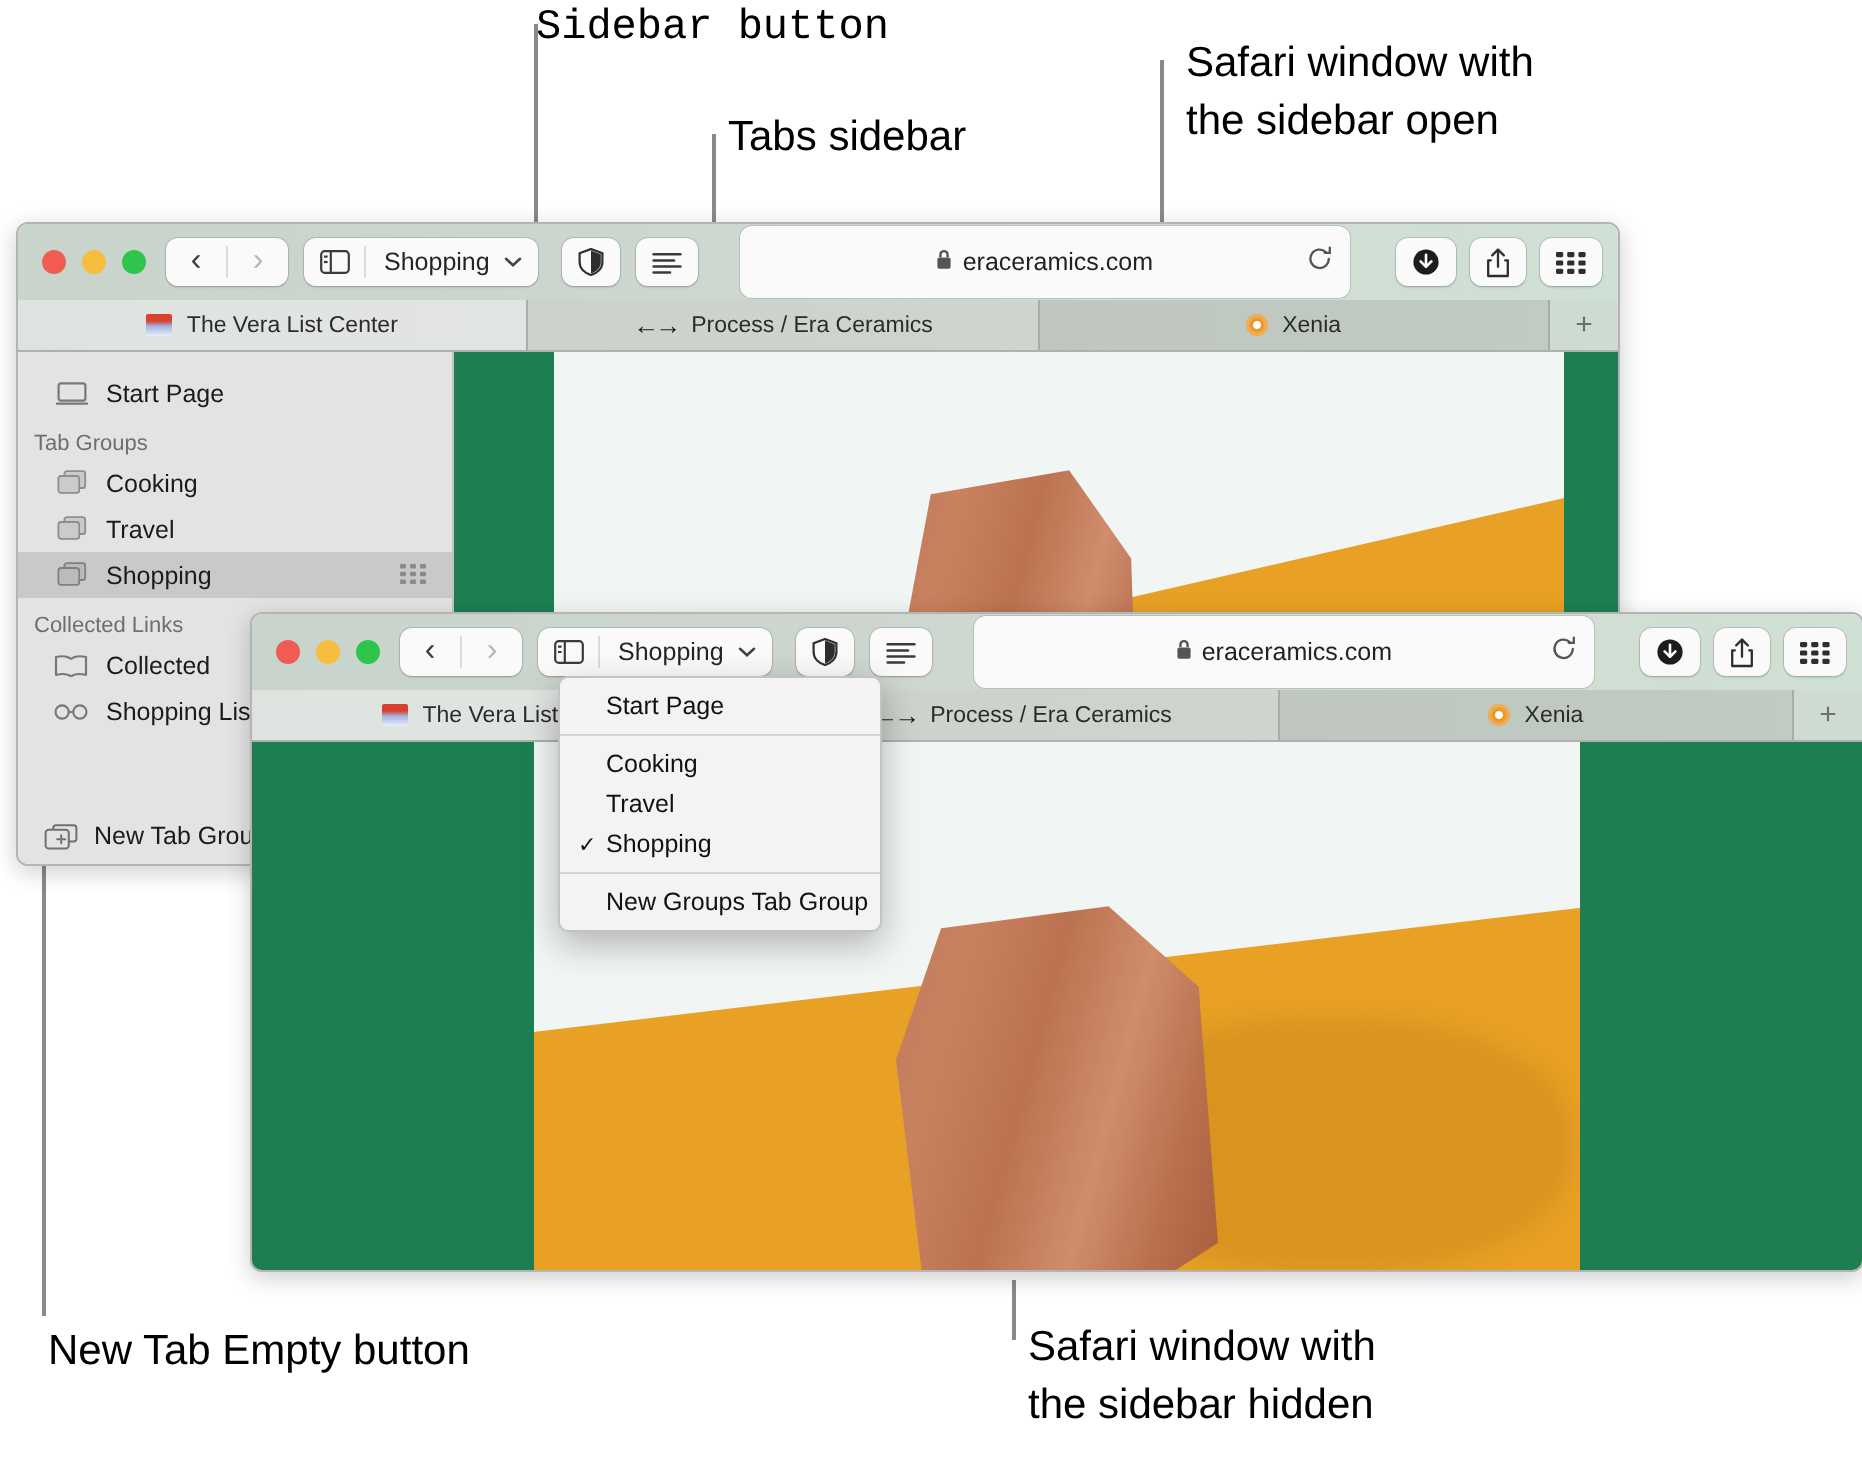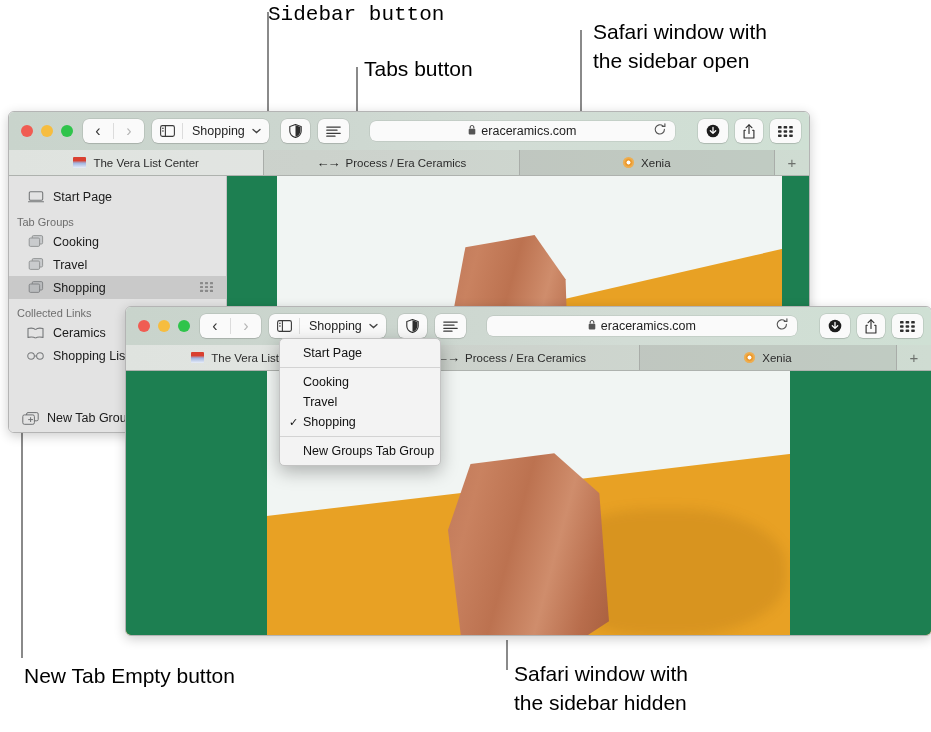--- a/index.html
+++ b/index.html
@@ -101,21 +101,21 @@
     padding: 0 8px 0 9px;
     font-size: 12.5px;
     color: #242424;
     height: 24px;
     white-space: nowrap;
   }
   .chev { font-size: 9px; color: #555; line-height: 1; }
 
   .urlbar {
     flex: 1;
-    height: 20px;
+    height: 36px;
     margin: 0 21px;
     background: #fafafa;
     border-radius: 6px;
     display: flex;
     align-items: center;
     justify-content: center;
     position: relative;
     box-shadow: 0 0 0 0.5px rgba(0,0,0,0.12);
     font-size: 12.5px;
     color: #222;
@@ -252,21 +252,21 @@
     padding: 0 14px 0 9px;
     white-space: nowrap;
   }
   .menu-item .tick { width: 14px; flex: none; font-size: 11px; color: #111; }
   .menu-sep { height: 1px; background: #d3d3d3; margin: 4px 0; }
 </style>
 </head>
 <body>
 
 <div class="caption" style="left:268px; top:0px;font-family:Liberation Mono, monospace;">Sidebar button</div>
-<div class="caption" style="left:364px; top:54px;">Tabs button</div>
+<div class="caption" style="left:364px; top:54px;">Tabs sidebar</div>
 <div class="caption" style="left:593px; top:17px;">Safari window with
 the sidebar open</div>
 <div class="caption" style="left:24px; top:661px;">New Tab Empty button</div>
 <div class="caption" style="left:514px; top:659px;">Safari window with
 the sidebar hidden</div>
 
 <div class="leader" style="left:267px; top:12px; height:311px;"></div>
 <div class="leader" style="left:356px; top:67px; height:257px;"></div>
 <div class="leader" style="left:580px; top:30px; height:82px;"></div>
 <div class="leader" style="left:21px; top:430px; height:228px;"></div>
@@ -445,21 +445,21 @@
 
       <div class="sb-head">Collected Links</div>
 
       <div class="sb-row">
         <span class="sb-icon">
           <svg width="17" height="12" viewBox="0 0 17 12" fill="none" stroke="#76787a" stroke-width="1.1" stroke-linejoin="round">
             <path d="M8.5 2.6 C6.8 0.9 3.9 0.9 1 1.5 V10.4 C3.9 9.8 6.8 9.8 8.5 11.2"></path>
             <path d="M8.5 2.6 C10.2 0.9 13.1 0.9 16 1.5 V10.4 C13.1 9.8 10.2 9.8 8.5 11.2"></path>
           </svg>
         </span>
-        <span>Ceramics</span>
+        <span>Collected</span>
       </div>
 
       <div class="sb-row">
         <span class="sb-icon">
           <svg width="18" height="10" viewBox="0 0 18 10" fill="none" stroke="#76787a" stroke-width="1.1">
             <circle cx="4.3" cy="5" r="3.5"></circle>
             <circle cx="13.7" cy="5" r="3.5"></circle>
             <path d="M7.8 5 H10.2"></path>
           </svg>
         </span>

